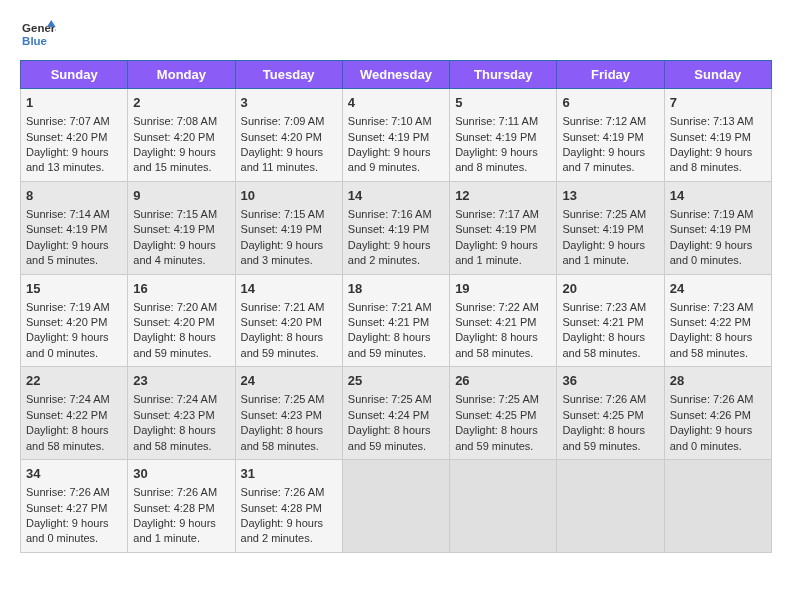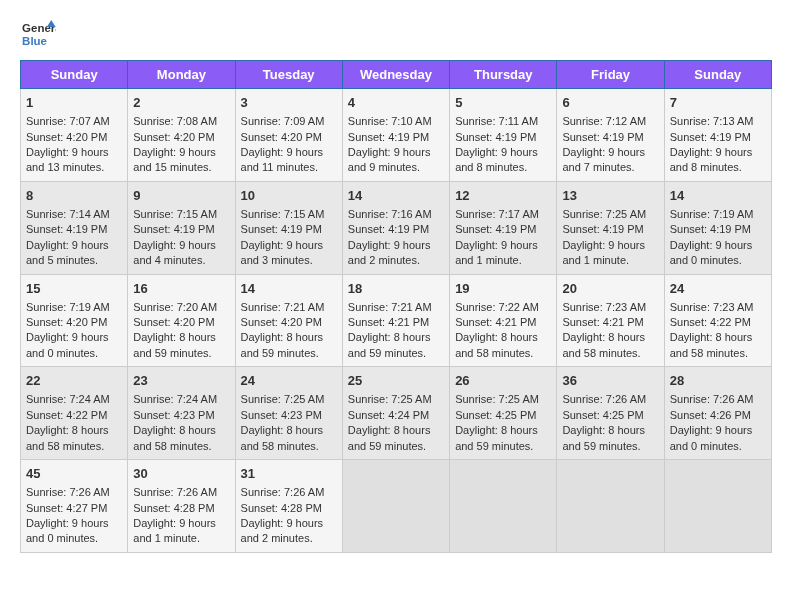--- a/index.html
+++ b/index.html
@@ -304,21 +304,21 @@
         <td>
           <span class="day-num">28</span>
           <div>Sunrise: 7:26 AM</div>
           <div>Sunset: 4:26 PM</div>
           <div>Daylight: 9 hours</div>
           <div>and 0 minutes.</div>
         </td>
       </tr>
       <tr>
         <td>
-          <span class="day-num">45</span>
+          <span class="day-num">34</span>
           <div>Sunrise: 7:26 AM</div>
           <div>Sunset: 4:27 PM</div>
           <div>Daylight: 9 hours</div>
           <div>and 0 minutes.</div>
         </td>
         <td>
           <span class="day-num">30</span>
           <div>Sunrise: 7:26 AM</div>
           <div>Sunset: 4:28 PM</div>
           <div>Daylight: 9 hours</div>

